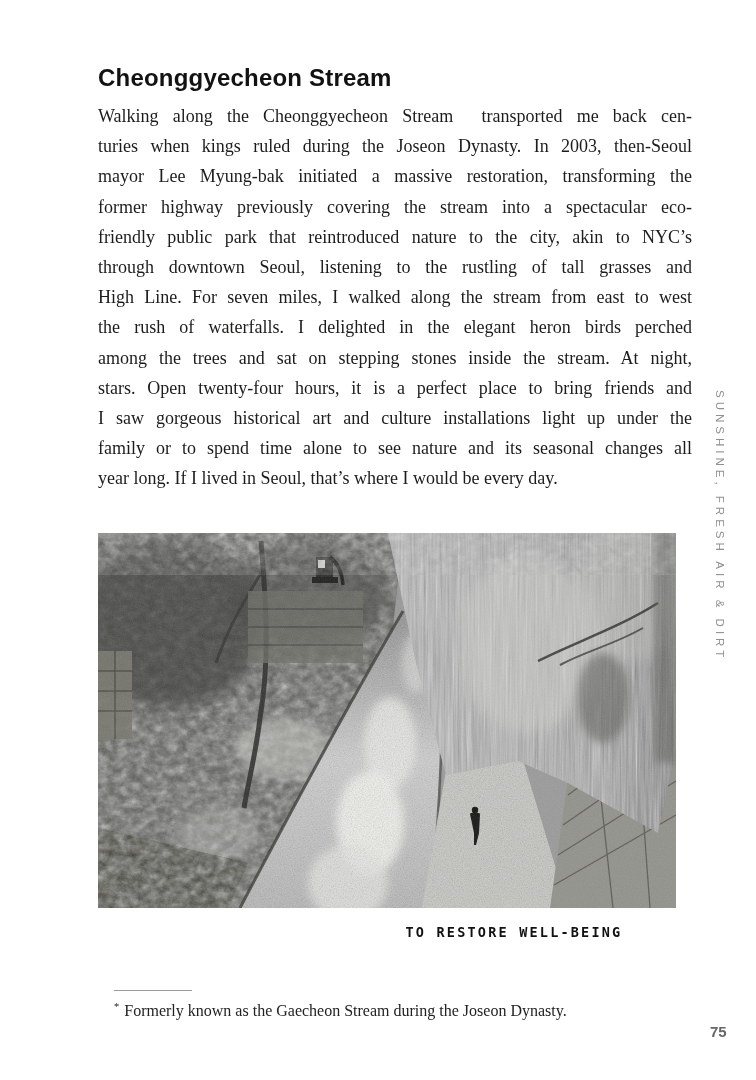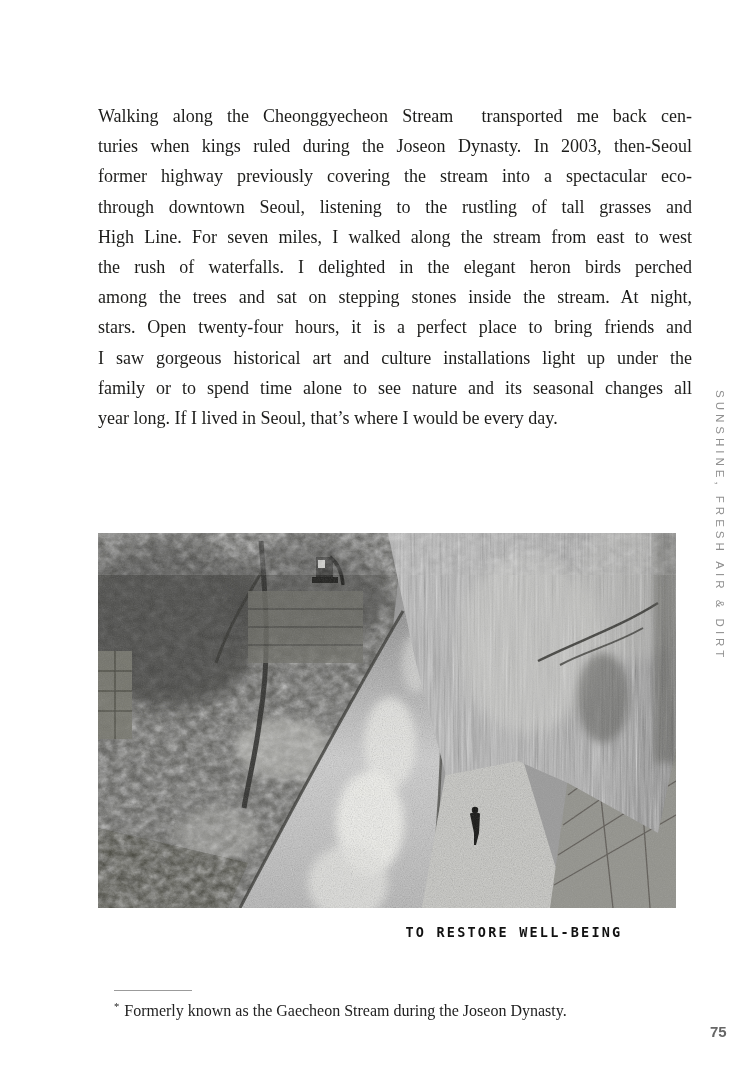--- a/index.html
+++ b/index.html
@@ -53,25 +53,28 @@
     position:absolute;left:710px;top:1023px;
     font-family:"Liberation Sans", sans-serif;
     font-weight:700;font-size:15px;color:#666;
   }
 </style>
 </head>
 <body>
 
 <div class="page">
 
+  <h1 class="heading">Cheonggyecheon Stream</h1>
 
   <div class="body-text">
     <div class="bodyline">Walking along the Cheonggyecheon Stream &nbsp;transported me back cen-</div>
     <div class="bodyline">turies when kings ruled during the Joseon Dynasty. In 2003, then-Seoul</div>
+    <div class="bodyline">mayor Lee Myung-bak initiated a massive restoration, transforming the</div>
     <div class="bodyline">former highway previously covering the stream into a spectacular eco-</div>
+    <div class="bodyline">friendly public park that reintroduced nature to the city, akin to NYC’s</div>
     <div class="bodyline">through downtown Seoul, listening to the rustling of tall grasses and</div>
     <div class="bodyline">High Line. For seven miles, I walked along the stream from east to west</div>
     <div class="bodyline">the rush of waterfalls. I delighted in the elegant heron birds perched</div>
     <div class="bodyline">among the trees and sat on stepping stones inside the stream. At night,</div>
     <div class="bodyline">stars. Open twenty-four hours, it is a perfect place to bring friends and</div>
     <div class="bodyline">I saw gorgeous historical art and culture installations light up under the</div>
     <div class="bodyline">family or to spend time alone to see nature and its seasonal changes all</div>
     <div class="bodyline last">year long. If I lived in Seoul, that’s where I would be every day.</div>
   </div>
 

